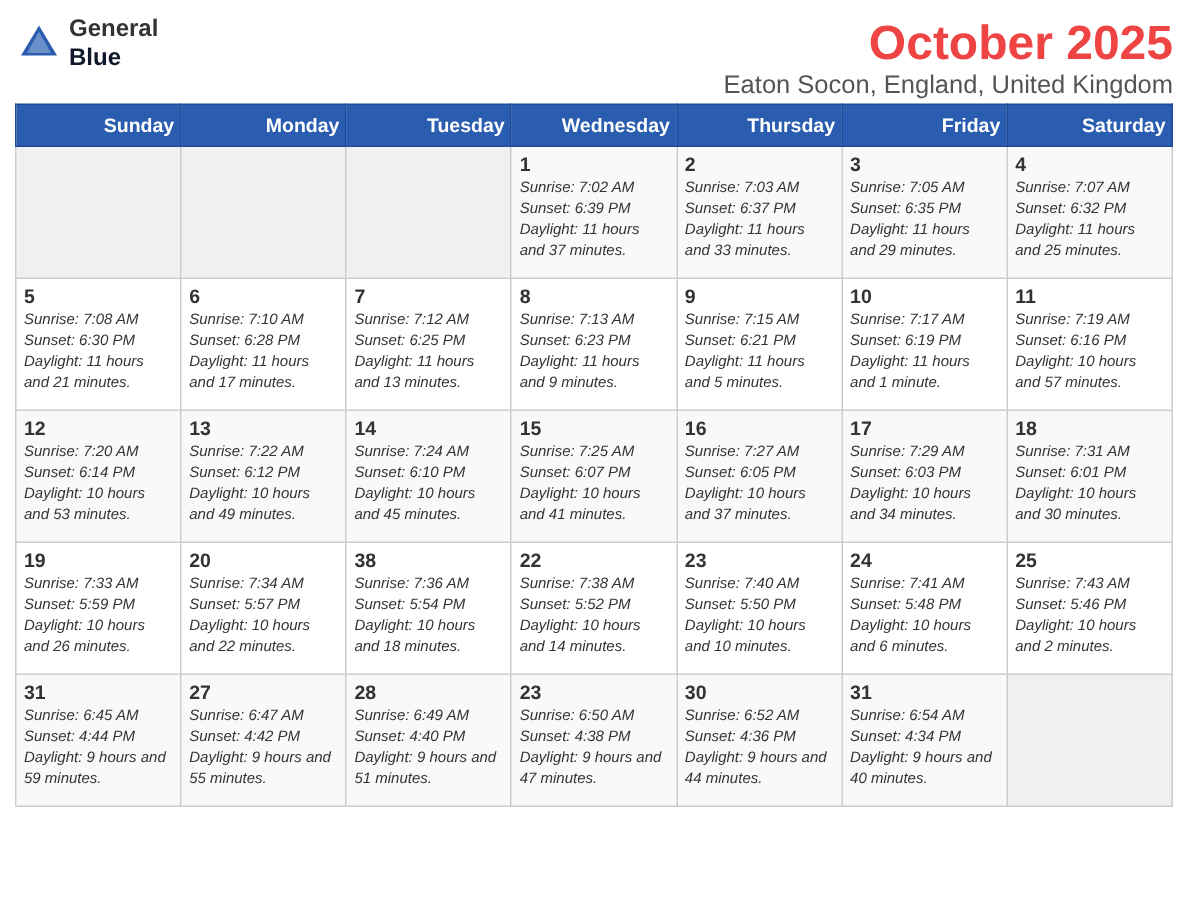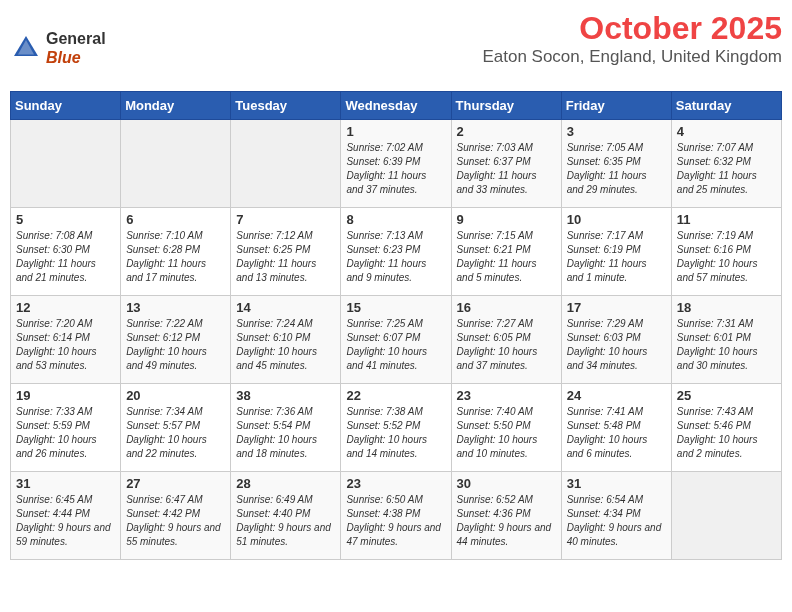--- a/index.html
+++ b/index.html
@@ -5,36 +5,36 @@
     * { box-sizing: border-box; margin: 0; padding: 0; }
     body {
       font-family: Arial, sans-serif;
       background: #fff;
       width: 792px;
       min-height: 612px;
       padding: 10px;
     }
     .header {
       display: flex;
-      align-items: flex-end;
+      align-items: flex-start;
       justify-content: space-between;
-      margin-bottom: 24px;
+      margin-bottom: 2px;
     }
     .logo {
       display: flex;
       align-items: center;
       gap: 4px;
     }
     .logo-text {
       font-size: 16px;
       font-weight: bold;
       line-height: 1.2;
     }
     .logo-text .general { color: #333; }
-    .logo-text .blue { color: #c2410c; font-style: italic; }
+    .logo-text .blue { color: #0f172a; }
     .logo-icon {
       width: 32px;
       height: 32px;
     }
     .title-block {
       text-align: right;
     }
     .month-title {
       font-size: 32px;
       color: #ef4444;
@@ -48,21 +48,21 @@
       width: 100%;
       border-collapse: collapse;
       border: 1px solid #ccc;
     }
     .calendar th {
       background: #2a5db0;
       color: #fff;
       font-size: 13px;
       font-weight: bold;
       padding: 6px 4px;
-      text-align: left;
+      text-align: right;
       border: 1px solid #1e4a99;
     }
     .calendar td {
       width: calc(100% / 7);
       vertical-align: top;
       padding: 4px 5px;
       font-size: 10.5px;
       color: #333;
       border: 1px solid #ccc;
       height: 88px;

